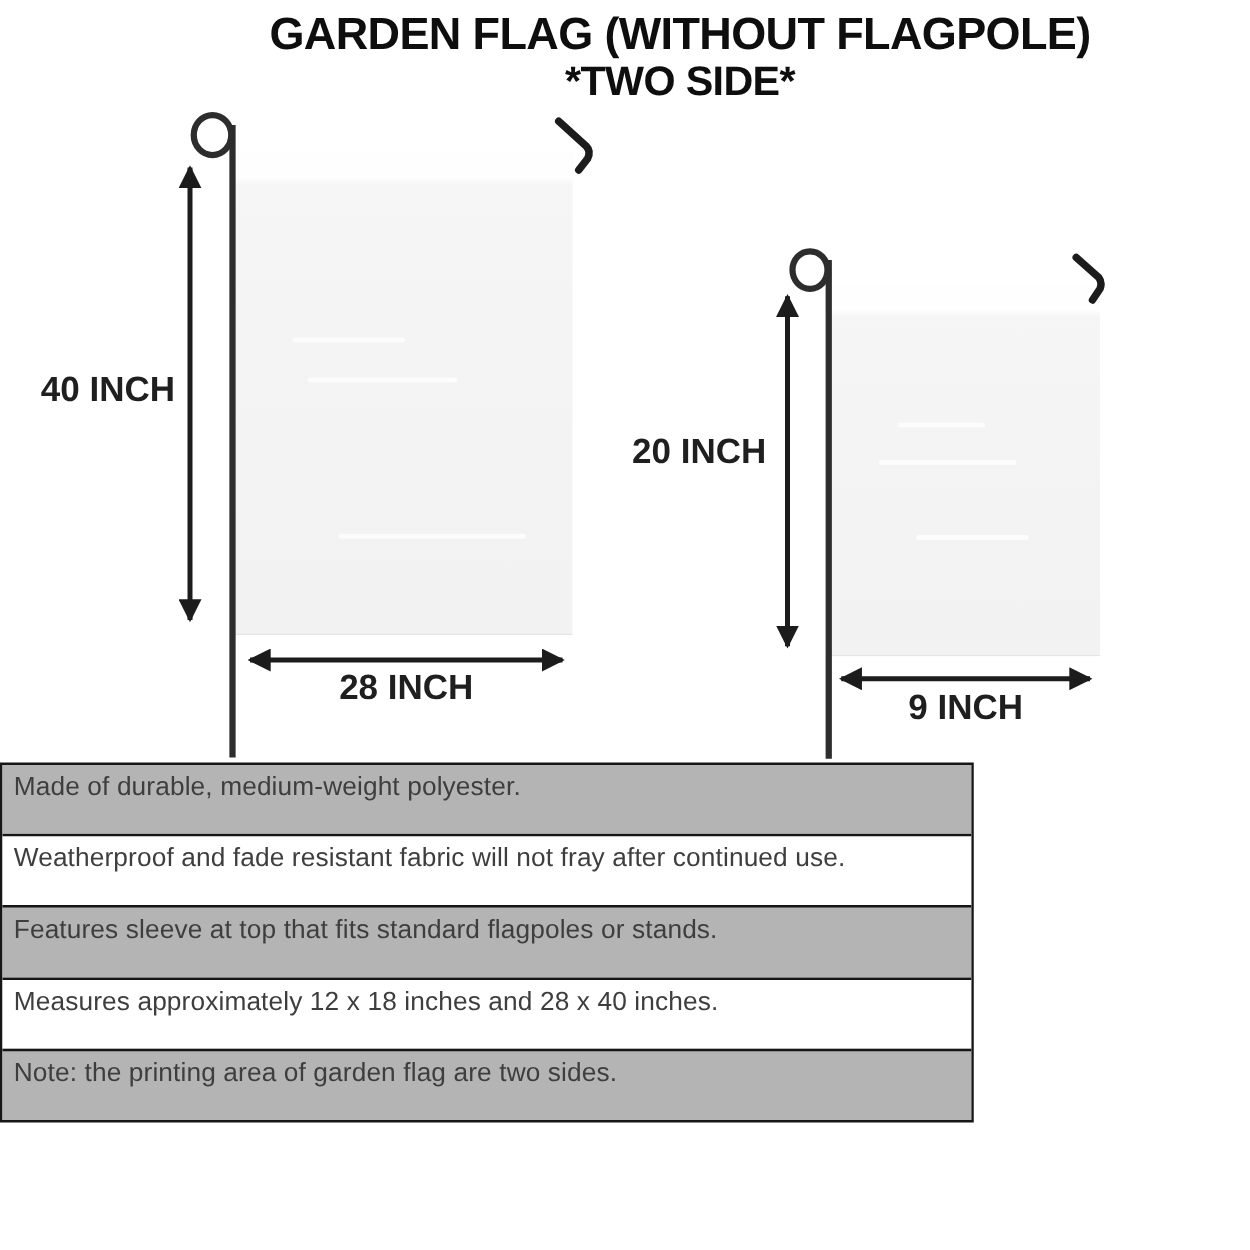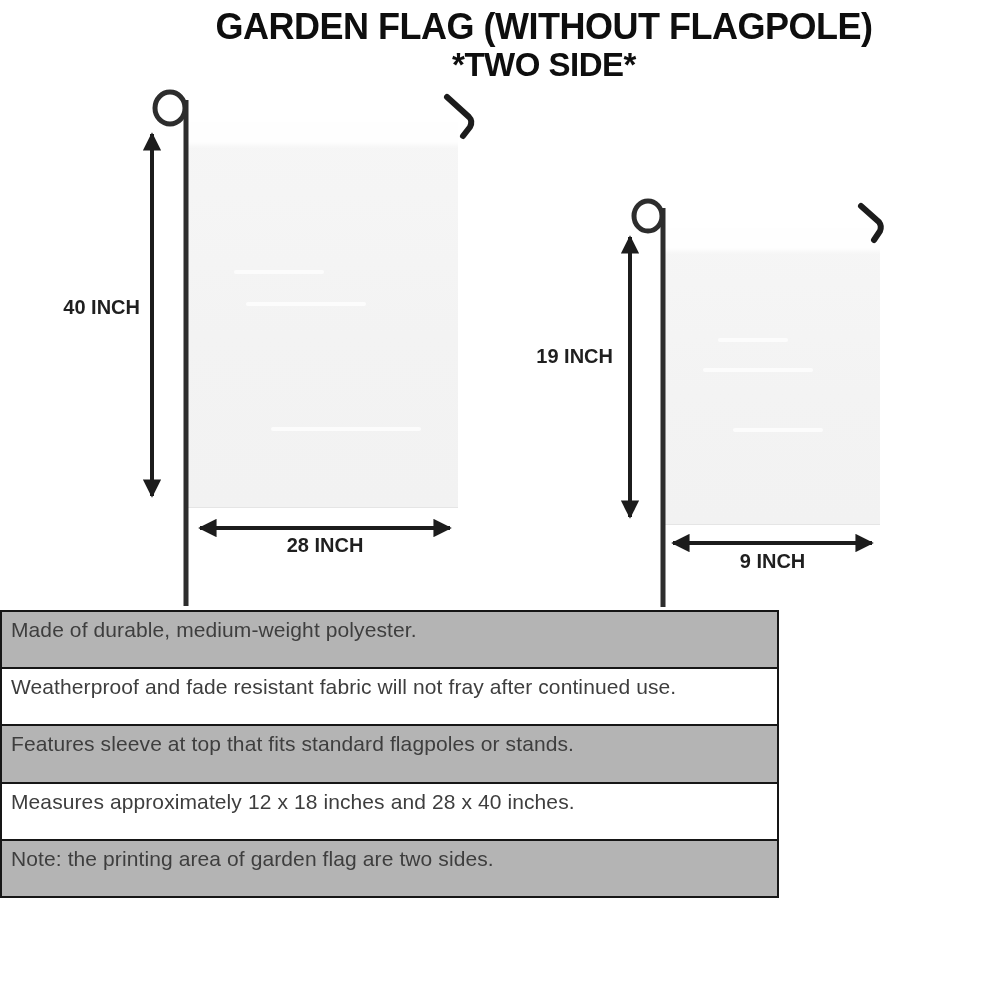--- a/index.html
+++ b/index.html
@@ -54,21 +54,21 @@
   .overlay {
     position: absolute;
     left: 0; top: 0;
     width: 1000px;
     height: 1000px;
   }
 
   
   .dim-label {
     position: absolute;
-    font-size: 20px;
+    font-size: 28px;
     font-weight: bold;
     color: #1f1f1f;
     white-space: nowrap;
   }
   .dim-40 { left: 28px;  top: 296px; width: 112px; text-align: right; }
   .dim-28 { left: 192px; top: 534px; width: 266px; text-align: center; }
   .dim-18 { left: 500px; top: 345px; width: 113px; text-align: right; }
   .dim-12 { left: 665px; top: 550px; width: 215px; text-align: center; }
 
   
@@ -141,21 +141,21 @@
     </g>
 
     <g>
       <line x1="630" y1="237" x2="630" y2="517" stroke="#1c1c1c" stroke-width="4" marker-start="url(#ah)" marker-end="url(#ah)"></line>
       <line x1="673" y1="543" x2="872" y2="543" stroke="#1c1c1c" stroke-width="4" marker-start="url(#ah)" marker-end="url(#ah)"></line>
     </g>
   </svg>
 
   <div class="dim-label dim-40">40 INCH</div>
   <div class="dim-label dim-28">28 INCH</div>
-  <div class="dim-label dim-18">19 INCH</div>
+  <div class="dim-label dim-18">20 INCH</div>
   <div class="dim-label dim-12">9 INCH</div>
 
   <div class="feature-table">
     <div class="feature-row row-shaded">Made of durable, medium-weight polyester.</div>
     <div class="feature-row row-plain">Weatherproof and fade resistant fabric will not fray after continued use.</div>
     <div class="feature-row row-shaded">Features sleeve at top that fits standard flagpoles or stands.</div>
     <div class="feature-row row-plain">Measures approximately 12 x 18 inches and 28 x 40 inches.</div>
     <div class="feature-row row-shaded">Note: the printing area of garden flag are two sides.</div>
   </div>
 

